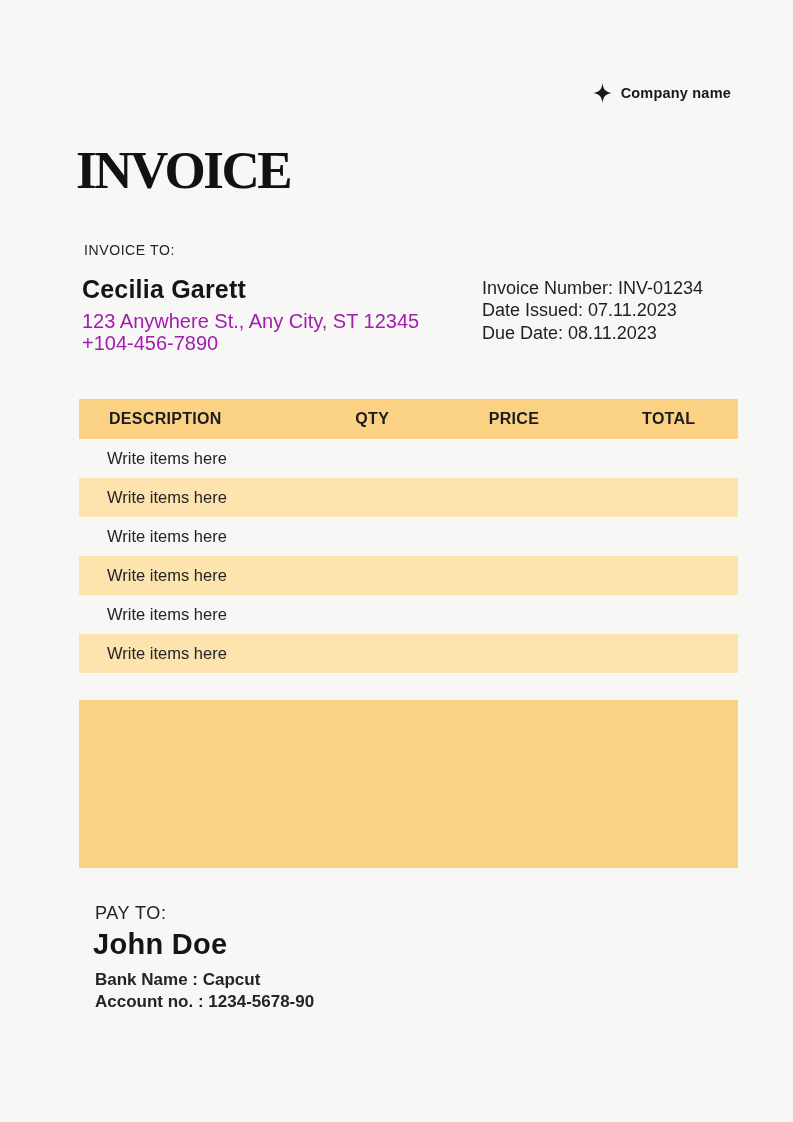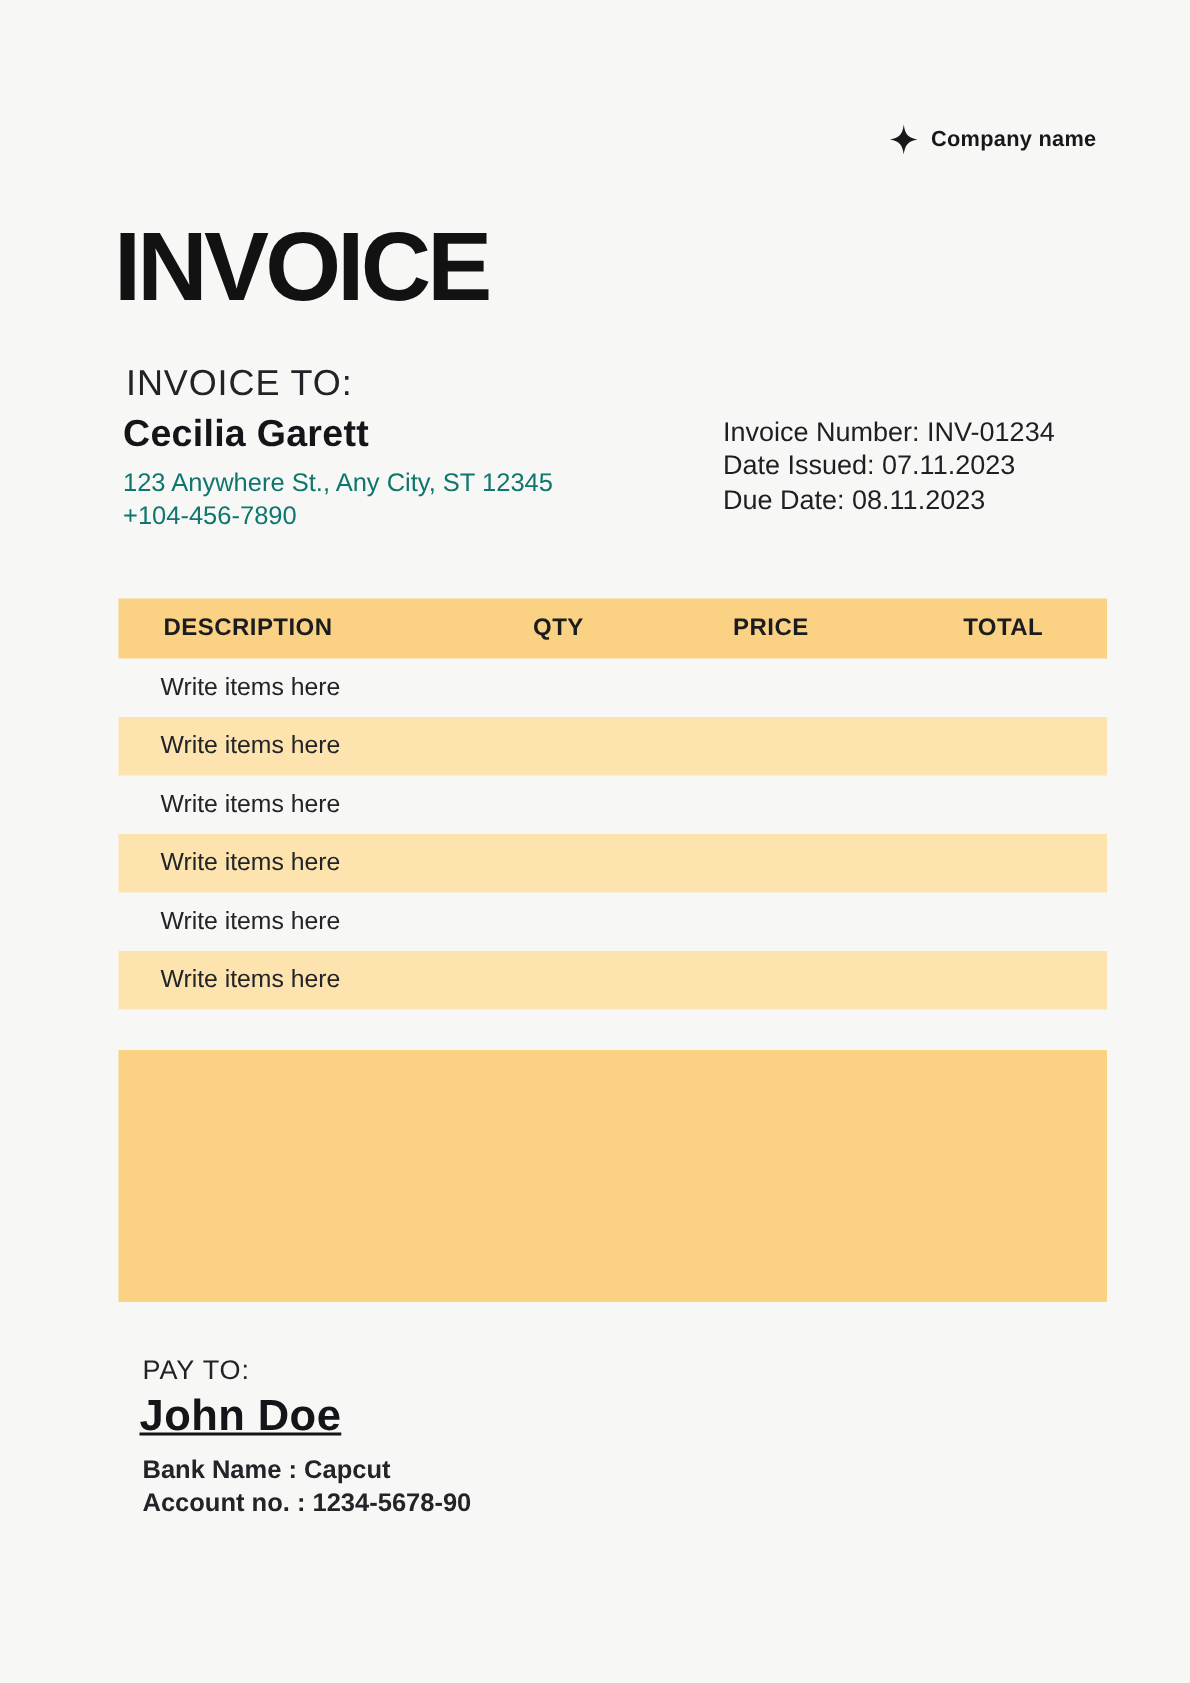--- a/index.html
+++ b/index.html
@@ -23,37 +23,38 @@
   }
   .company .star { width: 21px; height: 22px; display: block; }
   .company .name {
     font-size: 14.5px; font-weight: 700; color: #17181a;
     letter-spacing: 0.2px;
   }
 
   
   .invoice-title {
     position: absolute; left: 76px; top: 140px;
-    font-size: 65px; font-weight: 800; letter-spacing: -2.5px;
+    font-size: 53px; font-weight: 800; letter-spacing: -2.5px;
     color: #121212;
+    font-family: Liberation Serif, serif;
   }
 
   
   .bill-to-label {
     position: absolute; left: 84px; top: 242px;
-    font-size: 24px; letter-spacing: 0.6px; color: #222326;
+    font-size: 14px; letter-spacing: 0.6px; color: #222326;
   }
   .bill-to-name {
     position: absolute; left: 82px; top: 275px;
     font-size: 25px; font-weight: 800; color: #141518;
     letter-spacing: 0.2px;
   }
   .bill-to-address {
     position: absolute; left: 82px; top: 311px;
-    font-size: 17px; line-height: 21.5px; color: #0f766e;
+    font-size: 20px; line-height: 21.5px; color: #a21caf;
   }
 
   
   .invoice-meta {
     position: absolute; left: 482px; top: 277px;
     font-size: 18px; line-height: 22.4px; color: #1e1f22;
   }
 
   
   .items-table {
@@ -85,21 +86,20 @@
 
   
   .pay-to-label {
     position: absolute; left: 95px; top: 903px;
     font-size: 18px; letter-spacing: 0.6px; color: #222326;
   }
   .pay-to-name {
     position: absolute; left: 93px; top: 928px;
     font-size: 29px; font-weight: 800; color: #141518;
     letter-spacing: 0.3px;
-    text-decoration: underline;
   }
   .pay-to-bank {
     position: absolute; left: 95px; top: 969px;
     font-size: 17px; line-height: 21.5px; color: #232427; font-weight: bold;
   }
 </style>
 </head>
 <body>
 
 <div class="page">

